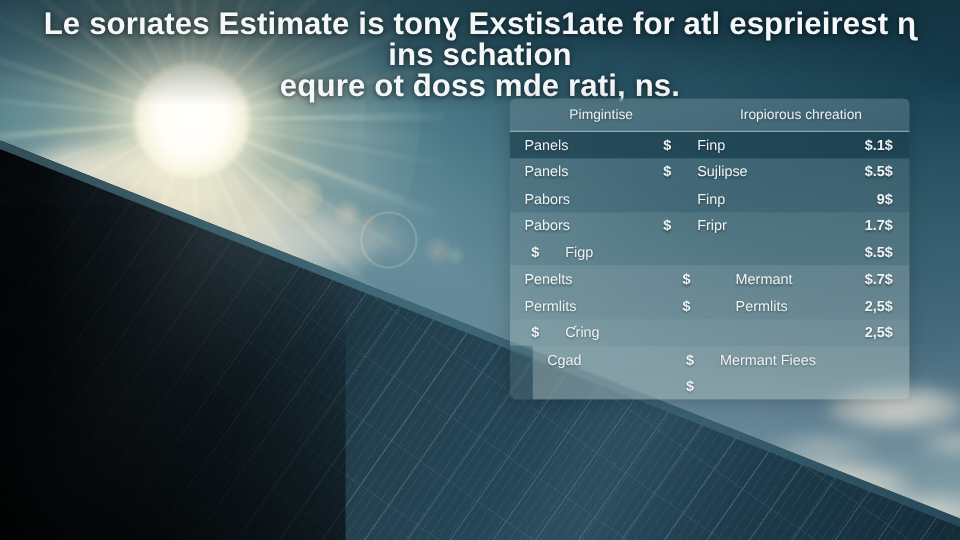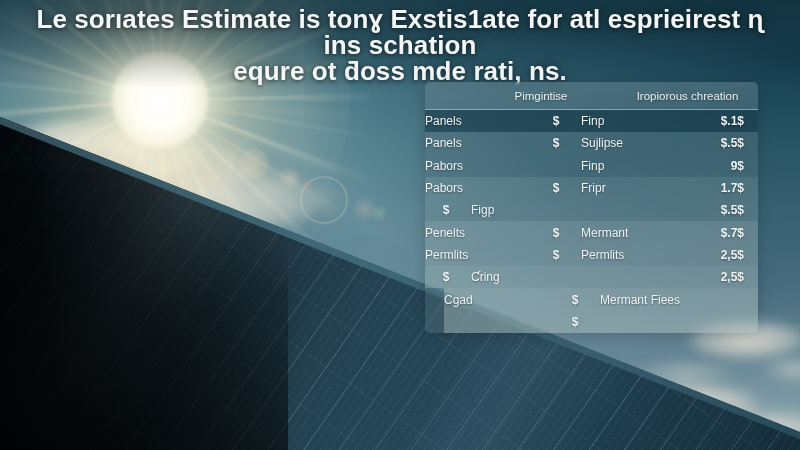--- a/index.html
+++ b/index.html
@@ -109,30 +109,30 @@
   .table-panel{position:absolute;left:425px;top:82px;width:333px;
     border-radius:5px;overflow:hidden;
     background:linear-gradient(160deg,rgba(118,146,152,.30) 0%,rgba(96,128,138,.26) 40%,rgba(120,146,150,.30) 100%);
     box-shadow:0 2px 14px rgba(0,0,0,.18);
     backdrop-filter:blur(1px);}
   .thead{display:flex;align-items:center;height:27px;
     background:linear-gradient(180deg,rgba(96,128,140,.38) 0%,rgba(86,118,132,.34) 100%);
     border-bottom:1px solid rgba(220,232,236,.45);}
   .th{color:#e9f1f3;font-size:11.5px;text-align:center;
     text-shadow:0 1px 2px rgba(0,0,0,.35);}
-  .th-a{width:152px;margin-left:40px;}
+  .th-a{width:152px;}
   .th-b{flex:1;}
   .trow{display:flex;align-items:center;height:22.3px;font-size:12px;
     color:#eef4f5;text-shadow:0 1px 2px rgba(0,0,0,.4);}
   .trow.mid{background:rgba(70,104,116,.30);}
   .trow.lite{background:rgba(140,166,168,.18);}
-  .trow.pale{background:rgba(176,196,196,.26);}
+  .trow.pale{background:rgba(176,196,196,.26);gap:16px;}
   .trow.pale2{background:rgba(186,204,202,.30);}
   .trow.veil{background:rgba(196,212,208,.34);margin-left:19px;}
-  .c-label{width:110px;box-sizing:border-box;white-space:nowrap;overflow:hidden;}
+  .c-label{width:110px;padding-left:12px;box-sizing:border-box;white-space:nowrap;overflow:hidden;}
   .c-cur{width:42px;text-align:center;font-weight:bold;}
   .c-mid{flex:1;padding-left:4px;white-space:nowrap;overflow:hidden;}
   .c-val{width:78px;padding-right:14px;box-sizing:border-box;text-align:right;font-weight:bold;white-space:nowrap;}
   .trow.hl{background:rgba(18,54,70,.62);}
 </style>
 </head>
 <body>
 
 <div id="stage">
 

